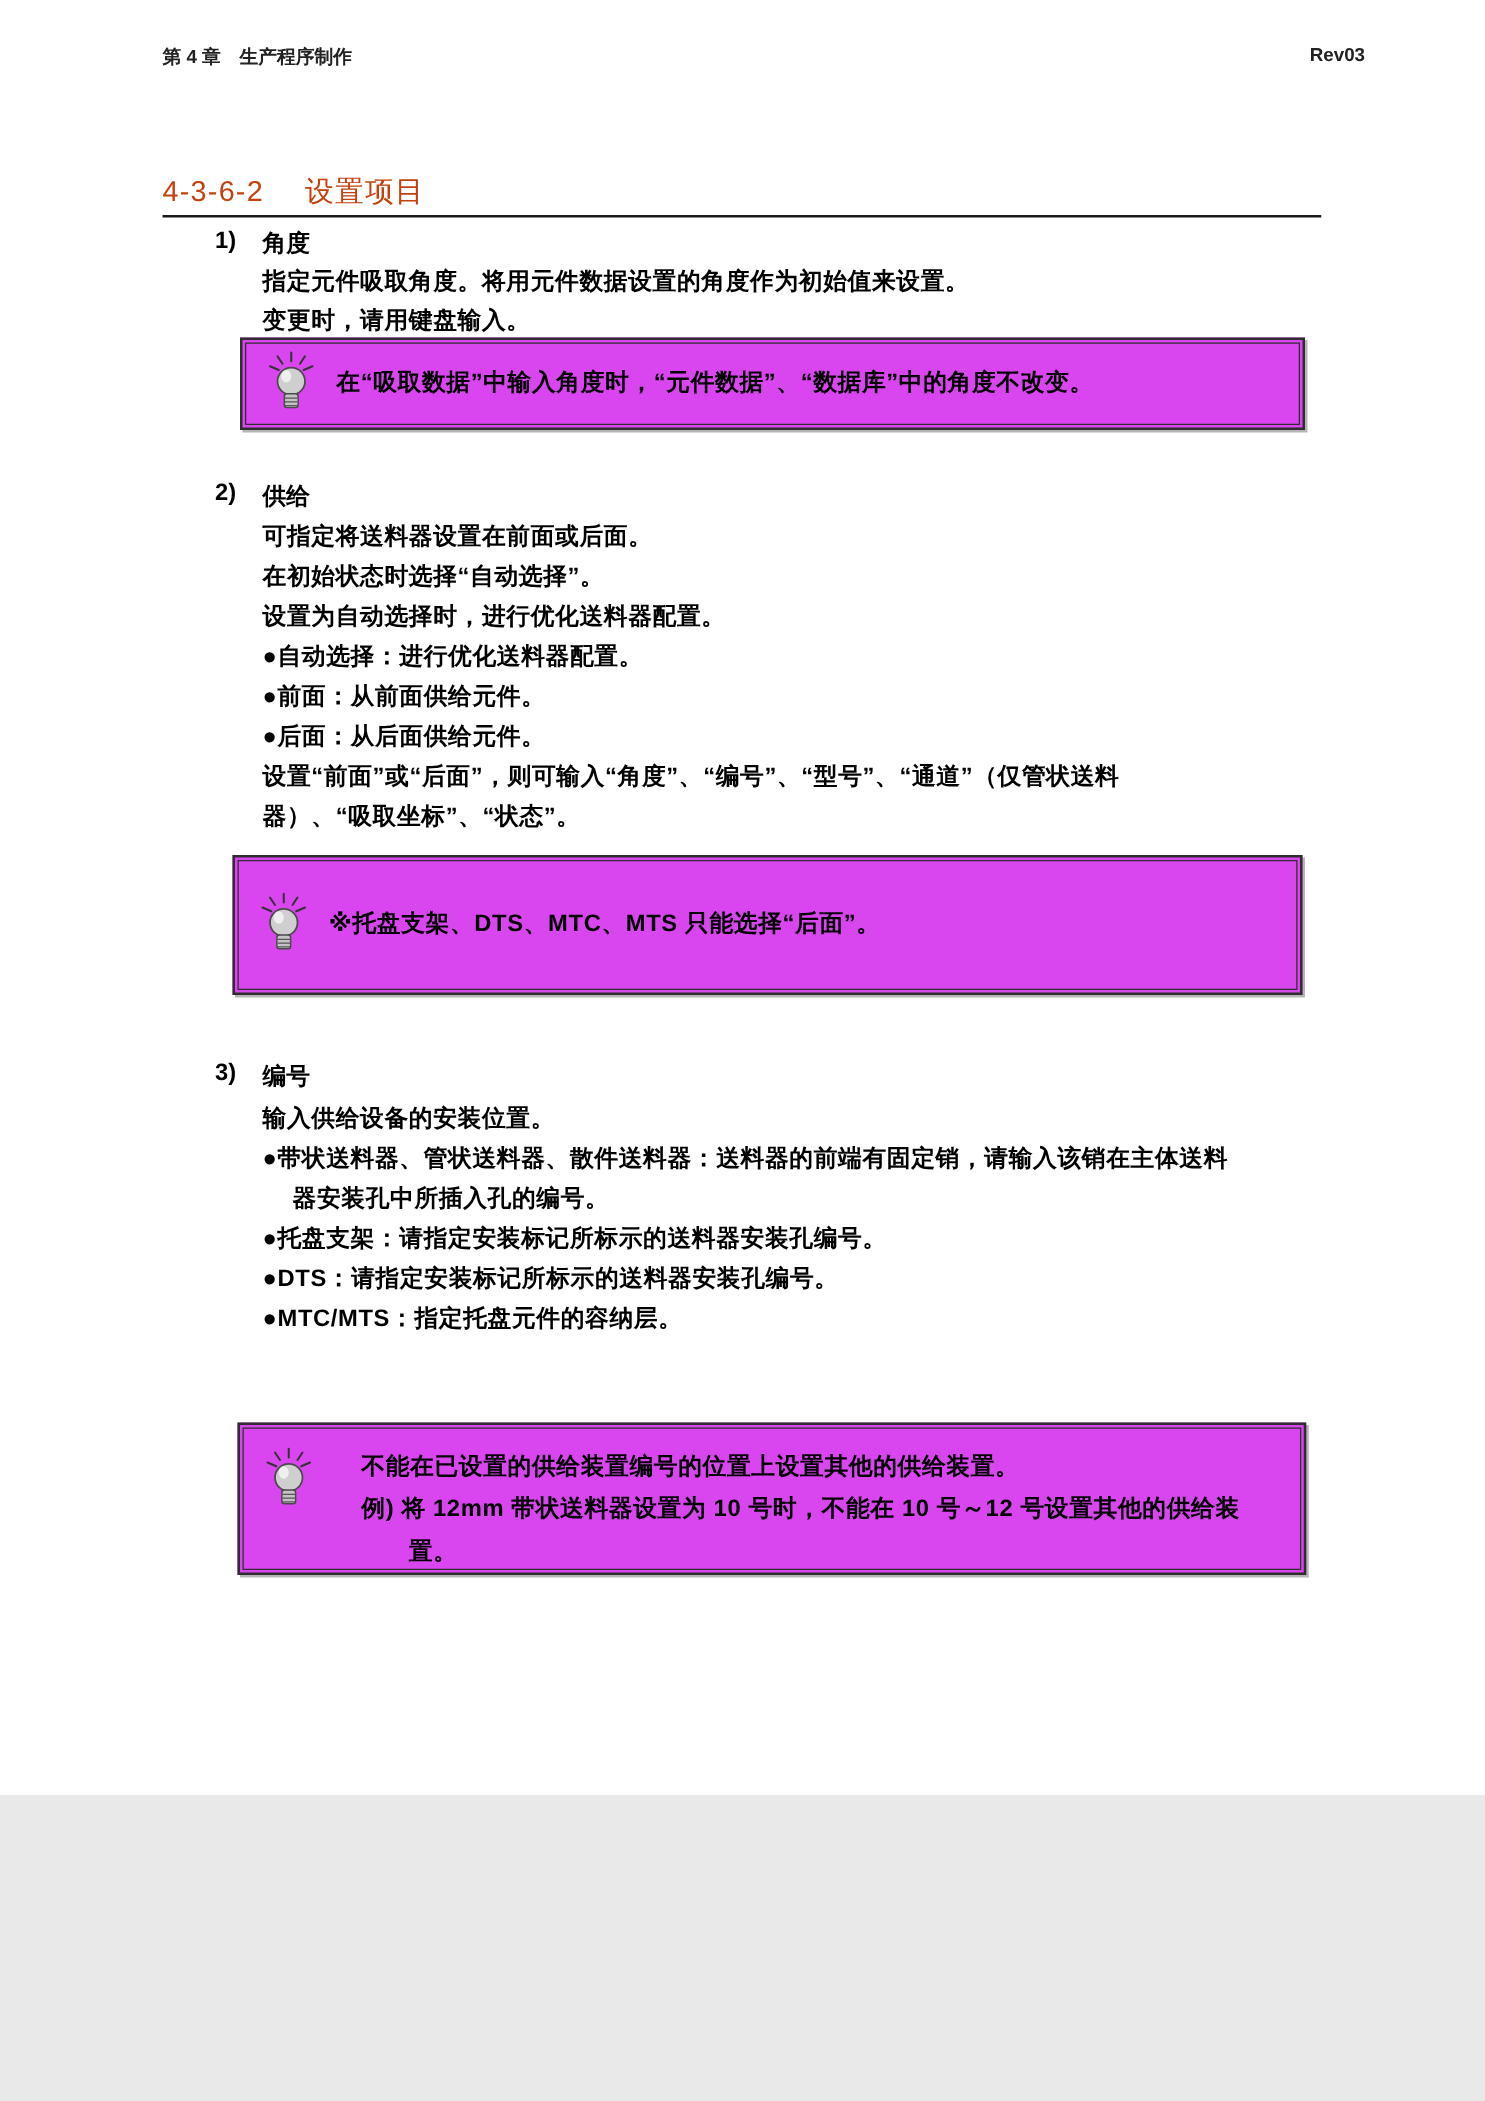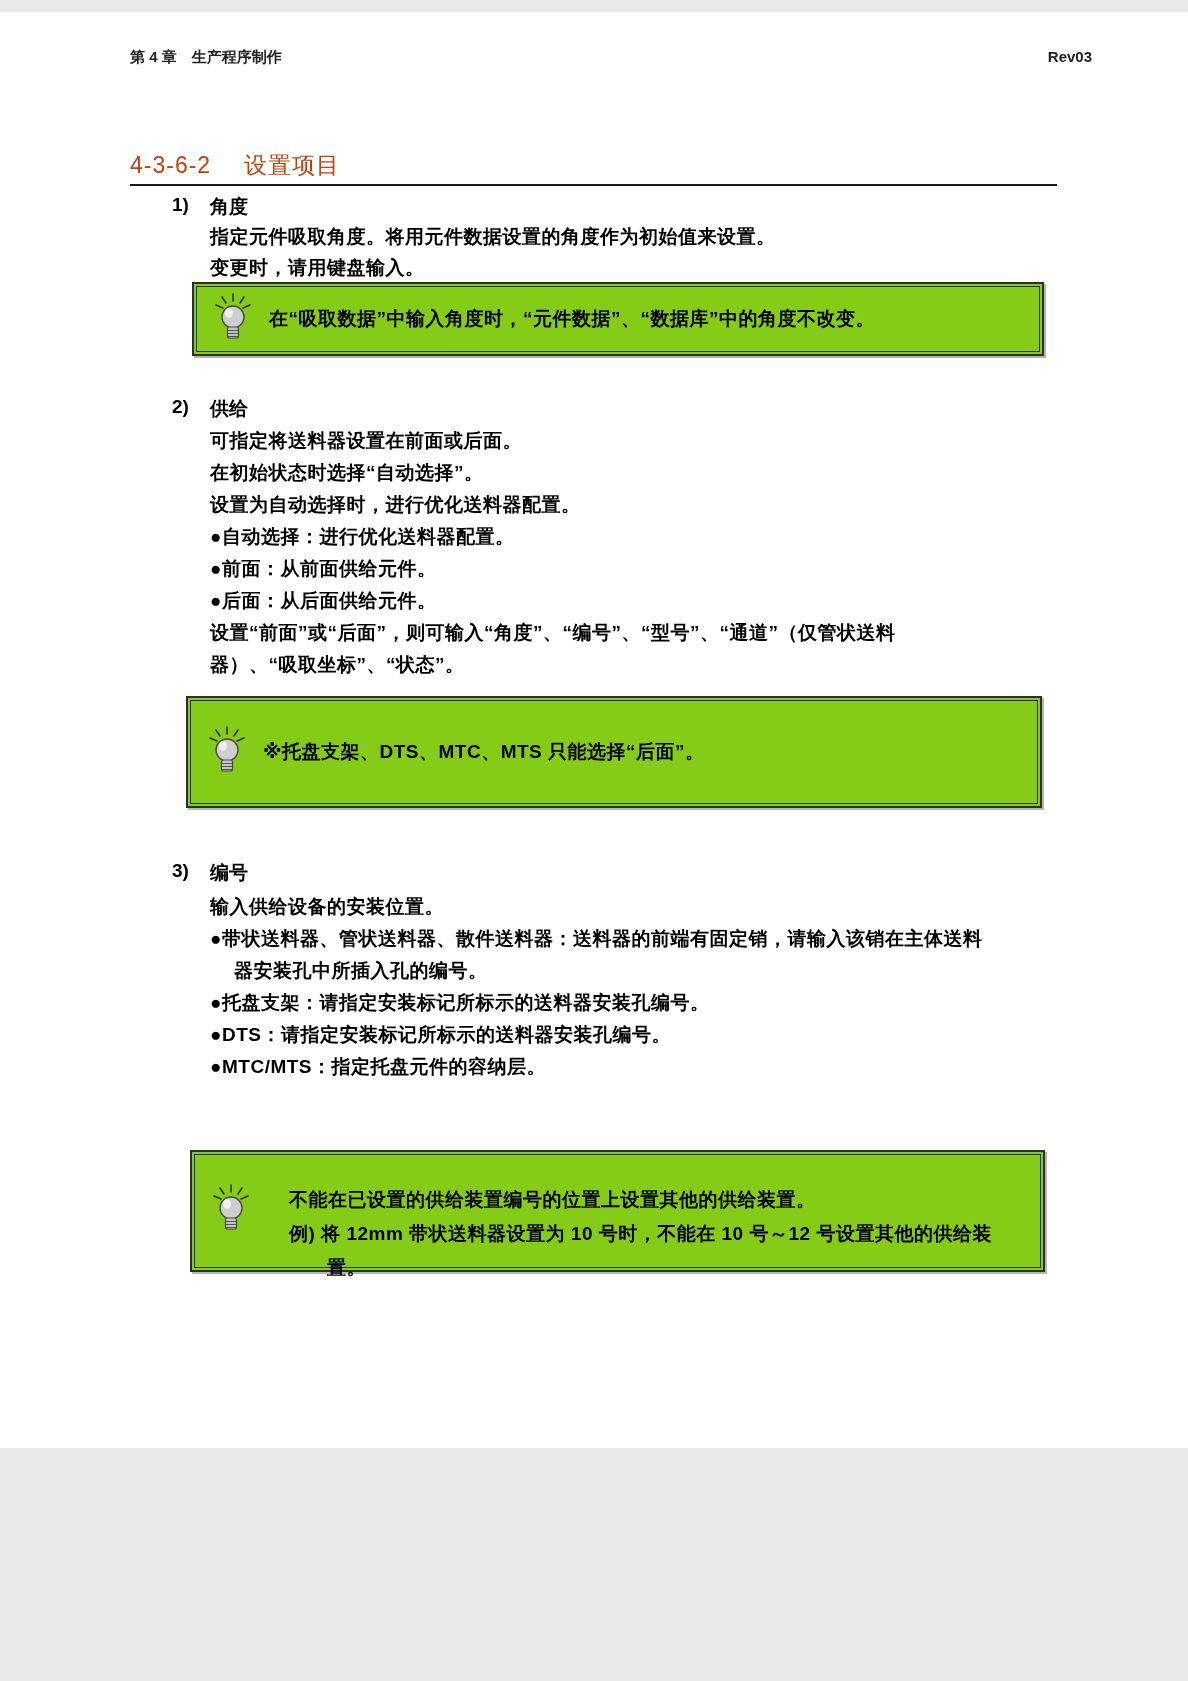--- a/index.html
+++ b/index.html
@@ -1,29 +1,29 @@
 <!DOCTYPE html>
 <html><head>
 <meta charset="utf-8">
 <style>
   html,body{margin:0;padding:0;background:#e9e9e9;}
   .page{
     position:relative;width:1188px;height:1436px;background:#ffffff;
     font-family:"Liberation Sans","DejaVu Sans",sans-serif;
-    color:#111;overflow:hidden;margin:12px auto;
+    color:#111;overflow:hidden;margin:0 auto;
   }
   .abs{position:absolute;white-space:nowrap;}
   .hdr{font-size:15px;font-weight:700;color:#222;}
   .sec-title{font-size:23px;font-weight:400;letter-spacing:1px;color:#c2410c;}
   .rule{position:absolute;background:#1a1a1a;}
   .itemnum{font-size:19px;font-weight:800;color:#000;}
   .itemhead{font-size:19px;font-weight:800;color:#000;}
   .body-line{font-size:19px;font-weight:700;color:#000;letter-spacing:0.5px;}
   .notebox{
-    position:absolute;border:2px solid #2e2e2e;background:#84cc16;
+    position:absolute;border:2px solid #2e2e2e;background:#d946ef;
     box-shadow:2px 2px 0 #b5b5b5;padding:2px;box-sizing:border-box;
   }
   .notebox-inner{
     border:1px solid #2e2e2e;width:100%;height:100%;box-sizing:border-box;
     display:flex;align-items:center;
   }
   .note-icon-col{flex:0 0 72px;display:flex;justify-content:center;align-items:center;}
   .note-text-col{flex:1;}
   .note-line{font-size:19px;font-weight:700;color:#000;letter-spacing:0.5px;line-height:34px;white-space:nowrap;}
   .pagenum{font-size:21px;font-weight:700;color:#111;padding-left:23px;}
@@ -113,21 +113,21 @@
   <div class="abs itemnum" style="left:172px;top:848px;">3)</div>
   <div class="abs itemhead" style="left:210px;top:848px;">编号</div>
   <div class="abs body-line" style="left:210px;top:882px;">输入供给设备的安装位置。</div>
   <div class="abs body-line" style="left:210px;top:914px;">●带状送料器、管状送料器、散件送料器：送料器的前端有固定销，请输入该销在主体送料</div>
   <div class="abs body-line" style="left:234px;top:946px;">器安装孔中所插入孔的编号。</div>
   <div class="abs body-line" style="left:210px;top:978px;">●托盘支架：请指定安装标记所标示的送料器安装孔编号。</div>
   <div class="abs body-line" style="left:210px;top:1010px;">●DTS：请指定安装标记所标示的送料器安装孔编号。</div>
   <div class="abs body-line" style="left:210px;top:1042px;">●MTC/MTS：指定托盘元件的容纳层。</div>
 
   <div class="notebox" style="left:190px;top:1138px;width:855px;height:122px;">
-    <div class="notebox-inner" style="align-items:flex-start;padding-top:28px;">
+    <div class="notebox-inner" style="align-items:flex-start;padding-top:14px;">
       <div class="note-icon-col">
         <svg class="bulb" width="40" height="54" viewBox="0 0 40 54">
           <g stroke="#333" stroke-width="1.6" stroke-linecap="round">
             <line x1="20" y1="2" x2="20" y2="9"></line>
             <line x1="9" y1="5" x2="13" y2="11"></line>
             <line x1="31" y1="5" x2="27" y2="11"></line>
             <line x1="3" y1="13" x2="10" y2="16"></line>
             <line x1="37" y1="13" x2="30" y2="16"></line>
           </g>
           <circle cx="20" cy="25" r="11" fill="#cfcfcf" stroke="#4a4a4a" stroke-width="1.4"></circle>

